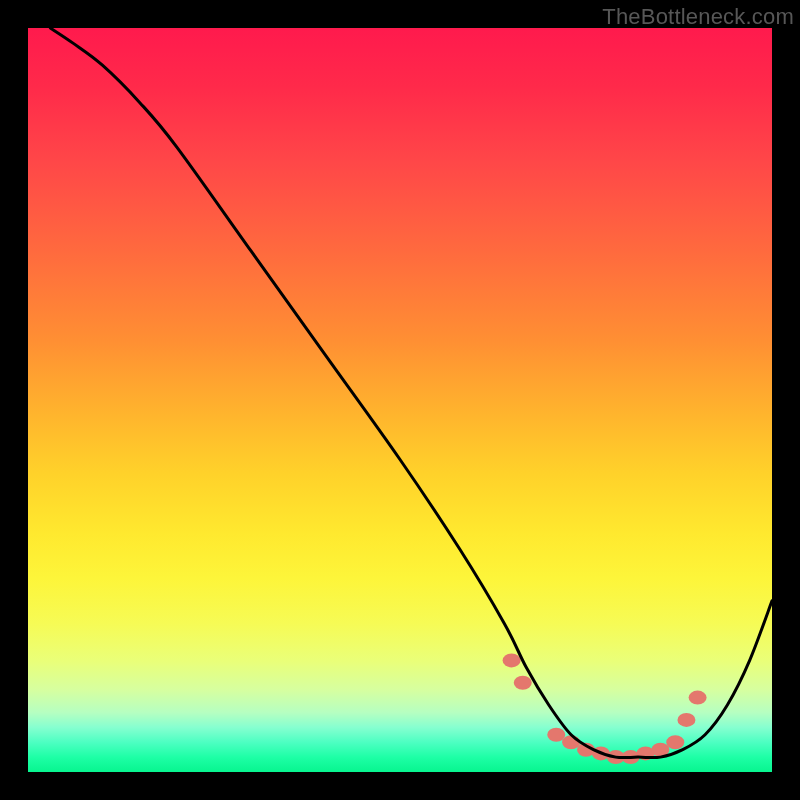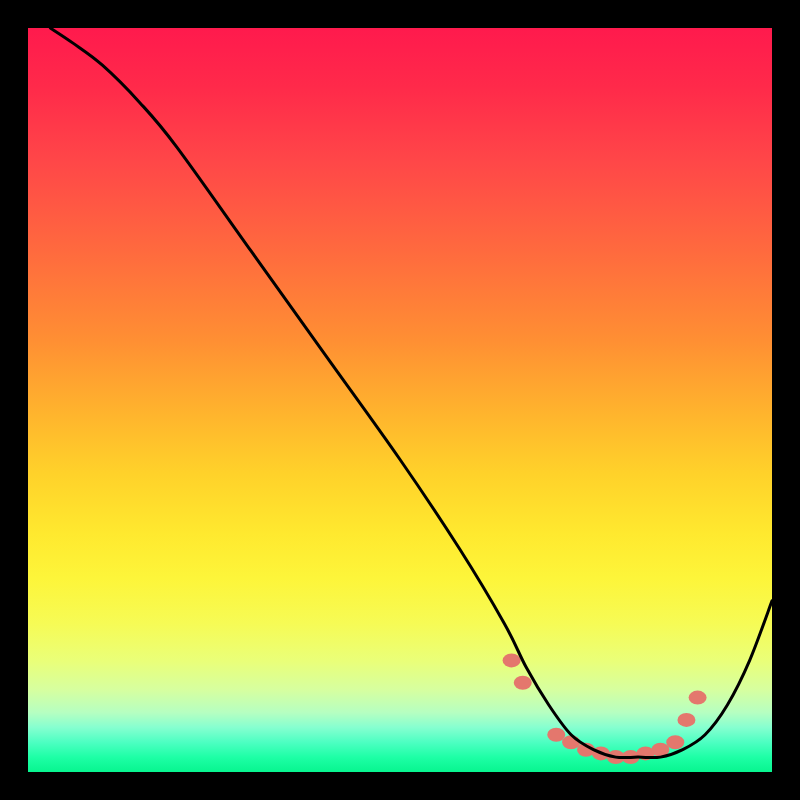--- a/index.html
+++ b/index.html
@@ -86,13 +86,14 @@
           <ellipse cx="602.64" cy="729.12" rx="9" ry="7" fill="#e4776d"></ellipse>
           <ellipse cx="617.52" cy="725.4" rx="9" ry="7" fill="#e4776d"></ellipse>
           <ellipse cx="632.4" cy="721.68" rx="9" ry="7" fill="#e4776d"></ellipse>
           <ellipse cx="647.28" cy="714.24" rx="9" ry="7" fill="#e4776d"></ellipse>
           <ellipse cx="658.44" cy="691.92" rx="9" ry="7" fill="#e4776d"></ellipse>
           <ellipse cx="669.6" cy="669.6" rx="9" ry="7" fill="#e4776d"></ellipse>
         </g>
       <path id="curve-path" fill="none" stroke="#000" stroke-width="3" stroke-linecap="round" d="M 22.32 0 C 26.04 2.479999999999999, 35.96 8.679999999999989, 44.64 14.879999999999995 C 53.32 21.080000000000002, 63.24000000000001 27.28000000000005, 74.4 37.200000000000045 C 85.56 47.12000000000004, 99.19999999999999 60.75999999999997, 111.6 74.39999999999998 C 124 88.03999999999998, 130.20000000000002 94.24000000000007, 148.8 119.04000000000008 C 167.4 143.8400000000001, 198.39999999999998 188.48000000000008, 223.2 223.20000000000005 C 248 257.92, 272.8 292.64, 297.6 327.35999999999996 C 322.40000000000003 362.0799999999999, 349.68 399.28000000000003, 372 431.52000000000004 C 394.32 463.76000000000005, 414.15999999999997 493.52, 431.52 520.8 C 448.88 548.0799999999999, 465 575.36, 476.16 595.2 C 487.32000000000005 615.0400000000001, 491.04 626.2, 498.48 639.84 C 505.92 653.48, 513.3599999999999 665.88, 520.8 677.04 C 528.24 688.1999999999999, 535.68 699.3599999999999, 543.12 706.8 C 550.5600000000001 714.24, 558 717.9599999999999, 565.44 721.68 C 572.8800000000001 725.4, 580.32 727.88, 587.76 729.12 C 595.1999999999999 730.36, 602.6399999999999 729.12, 610.0799999999999 729.12 C 617.52 729.12, 624.9599999999999 730.36, 632.4 729.12 C 639.84 727.88, 647.28 725.4, 654.72 721.68 C 662.1600000000001 717.9599999999999, 669.6000000000001 714.24, 677.0400000000001 706.8 C 684.48 699.3599999999999, 691.9200000000001 689.4399999999999, 699.36 677.04 C 706.8 664.64, 714.24 649.76, 721.68 632.4 C 729.1199999999999 615.04, 740.28 582.8, 744 572.88"></path>
     </svg>
   </div>
+  <div class="watermark">TheBottleneck.com</div>
 </div>
 
 </body></html>

